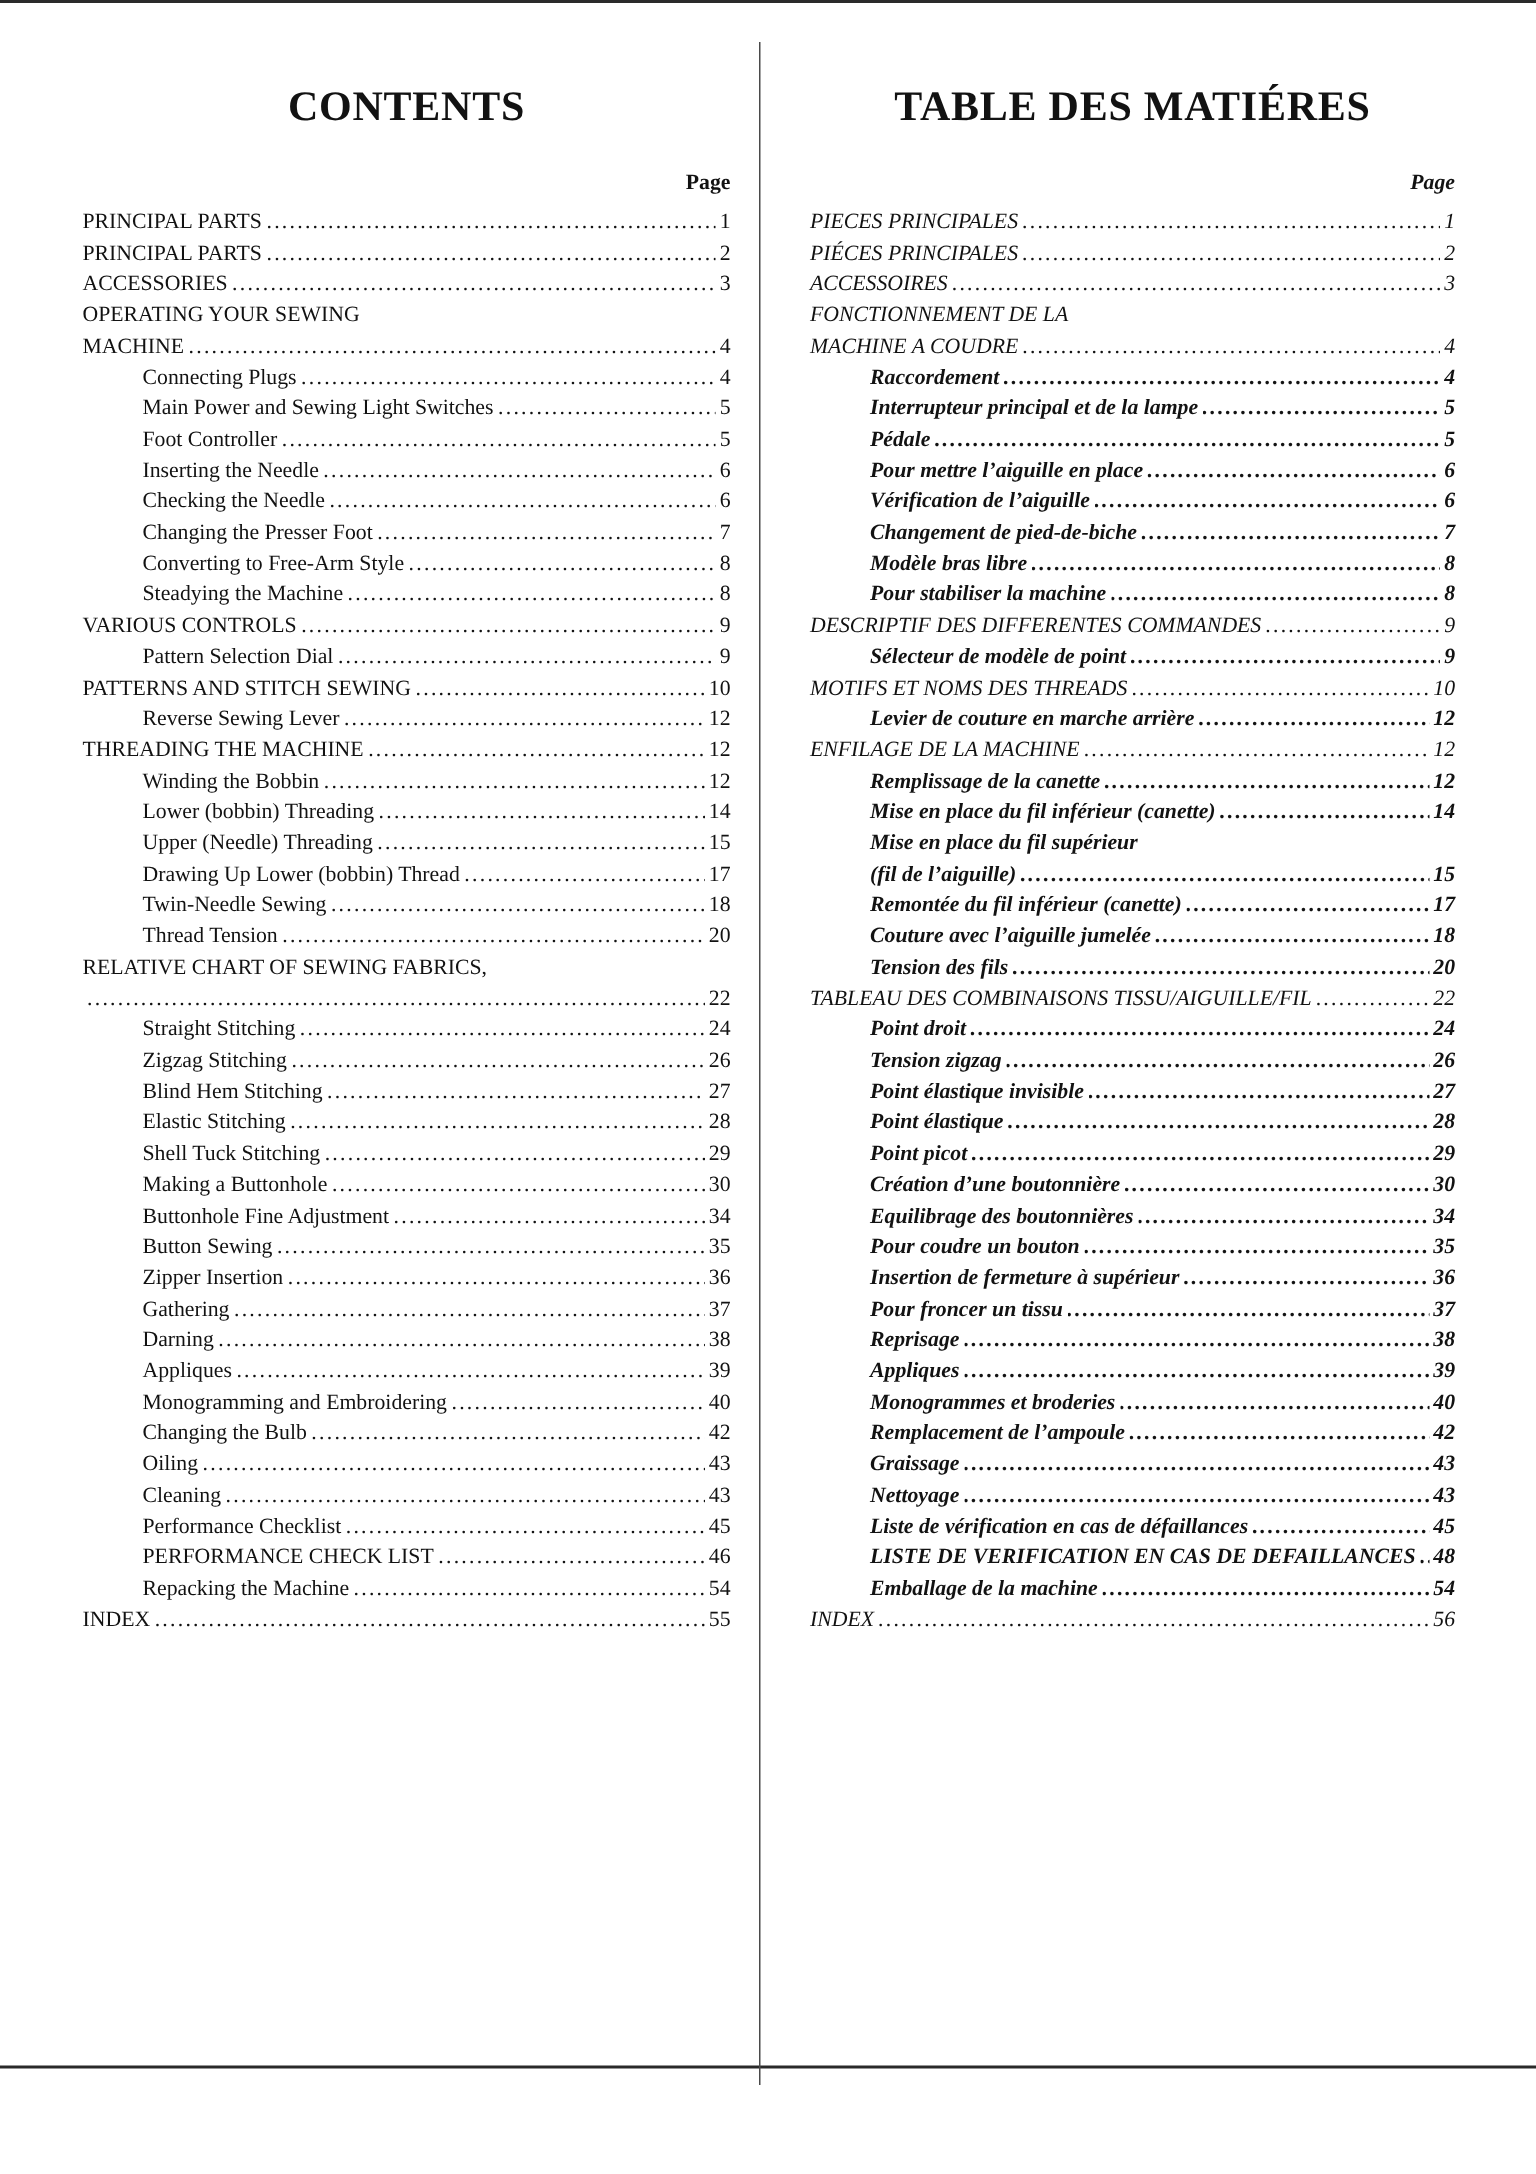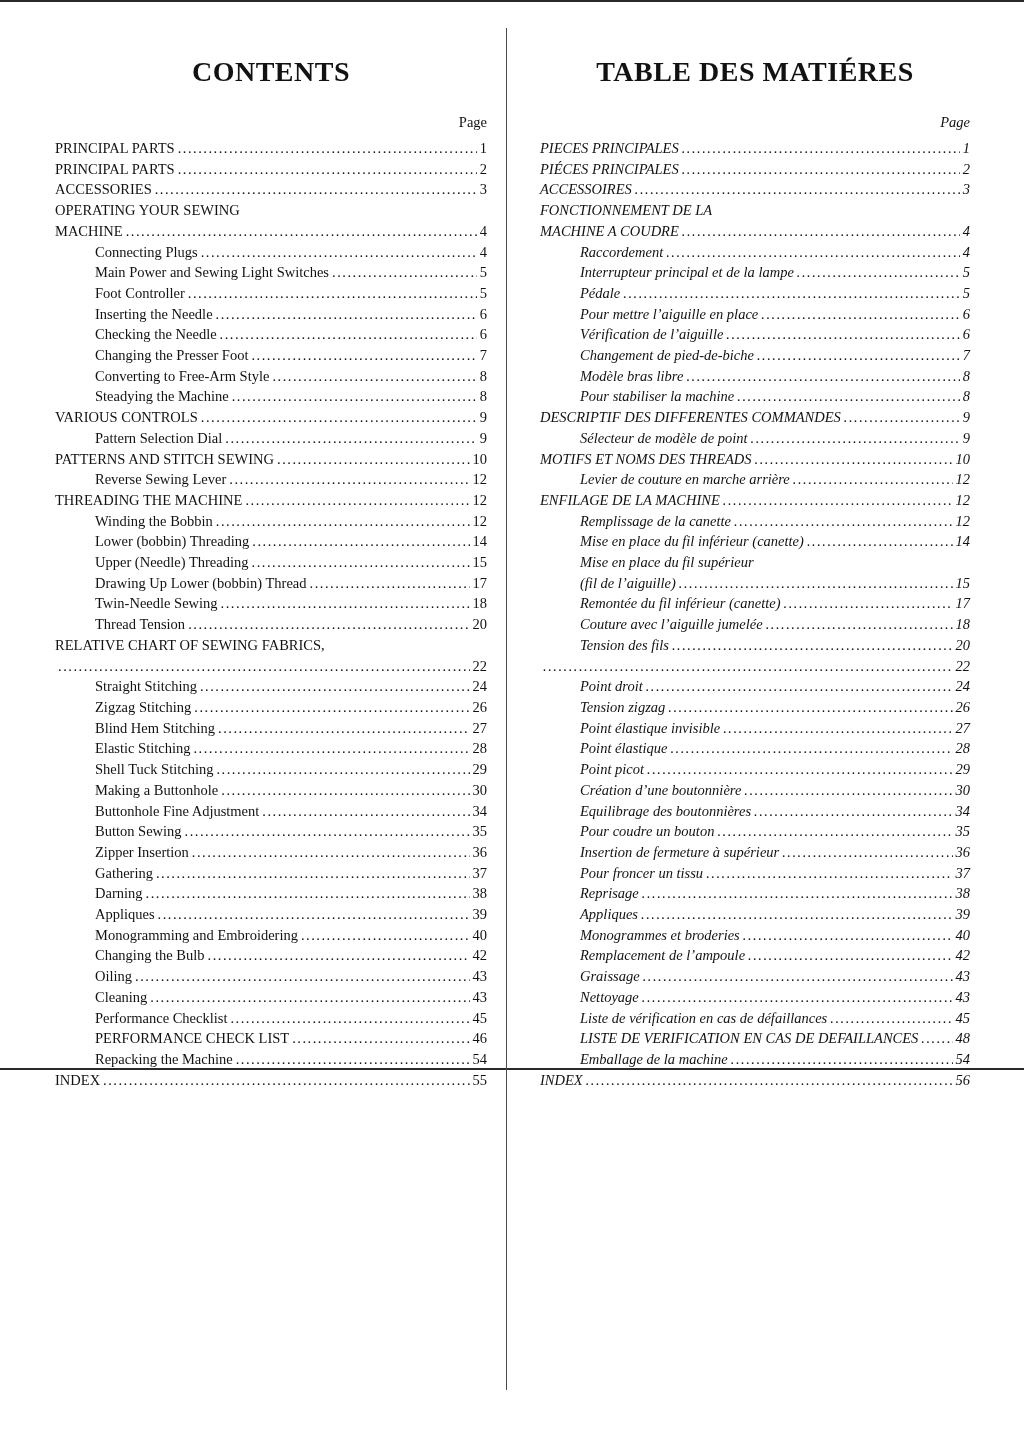--- a/index.html
+++ b/index.html
@@ -6,21 +6,21 @@
   html, body { background: #ffffff; }
   body {
     width: 1024px; height: 1449px;
     font-family: "Liberation Serif", serif;
     color: #121212;
     position: relative;
     overflow: hidden;
   }
   .page {
     position: relative;
-    width: 1024px; height: 1070px;
+    width: 1024px; height: 1379px;
     background: #ffffff;
   }
   .edge-top, .edge-bottom {
     position: absolute; left: 0; width: 100%; height: 2px; background: #2a2a2a;
   }
   .edge-top { top: 0; }
   .edge-bottom { bottom: 0; }
   .divider {
     position: absolute;
     left: 506px; top: 28px;
@@ -33,33 +33,33 @@
   .toc-title {
     font-size: 28px;
     font-weight: bold;
     text-align: center;
     margin-top: 56px;
     letter-spacing: 0.5px;
   }
   .col-right .toc-title { }
   .page-header {
     text-align: right;
-    font-weight: normal;
+    font-weight: bold;
     font-size: 14.5px;
     margin-top: 26px;
     margin-bottom: 7px;
   }
   .col-right .page-header { font-style: italic; }
   .toc-row {
     display: flex;
     align-items: baseline;
     font-size: 14.5px;
     line-height: 20.7px;
   }
-  .col-right .toc-row { font-style: italic; }
+  .col-right .toc-row { font-style: italic; font-weight: bold; }
   .toc-row.bold { font-weight: normal; }
   .toc-row.indent { padding-left: 40px; }
   .toc-label { white-space: nowrap; }
   .toc-dots {
     flex: 1 1 auto;
     min-width: 0;
     overflow: hidden;
     white-space: nowrap;
     margin: 0 3px;
   }
@@ -510,20 +510,21 @@
           <span class="toc-page">18</span>
         </div>
 
         <div class="toc-row indent">
           <span class="toc-label">Tension des fils </span>
           <span class="toc-dots"></span>
           <span class="toc-page">20</span>
         </div>
 
         <div class="toc-row bold">
+          <span class="toc-label">TABLEAU DES COMBINAISONS TISSU/AIGUILLE/FIL </span>
           <span class="toc-dots"></span>
           <span class="toc-page">22</span>
         </div>
 
         <div class="toc-row indent">
           <span class="toc-label">Point droit</span>
           <span class="toc-dots"></span>
           <span class="toc-page">24</span>
         </div>
 

